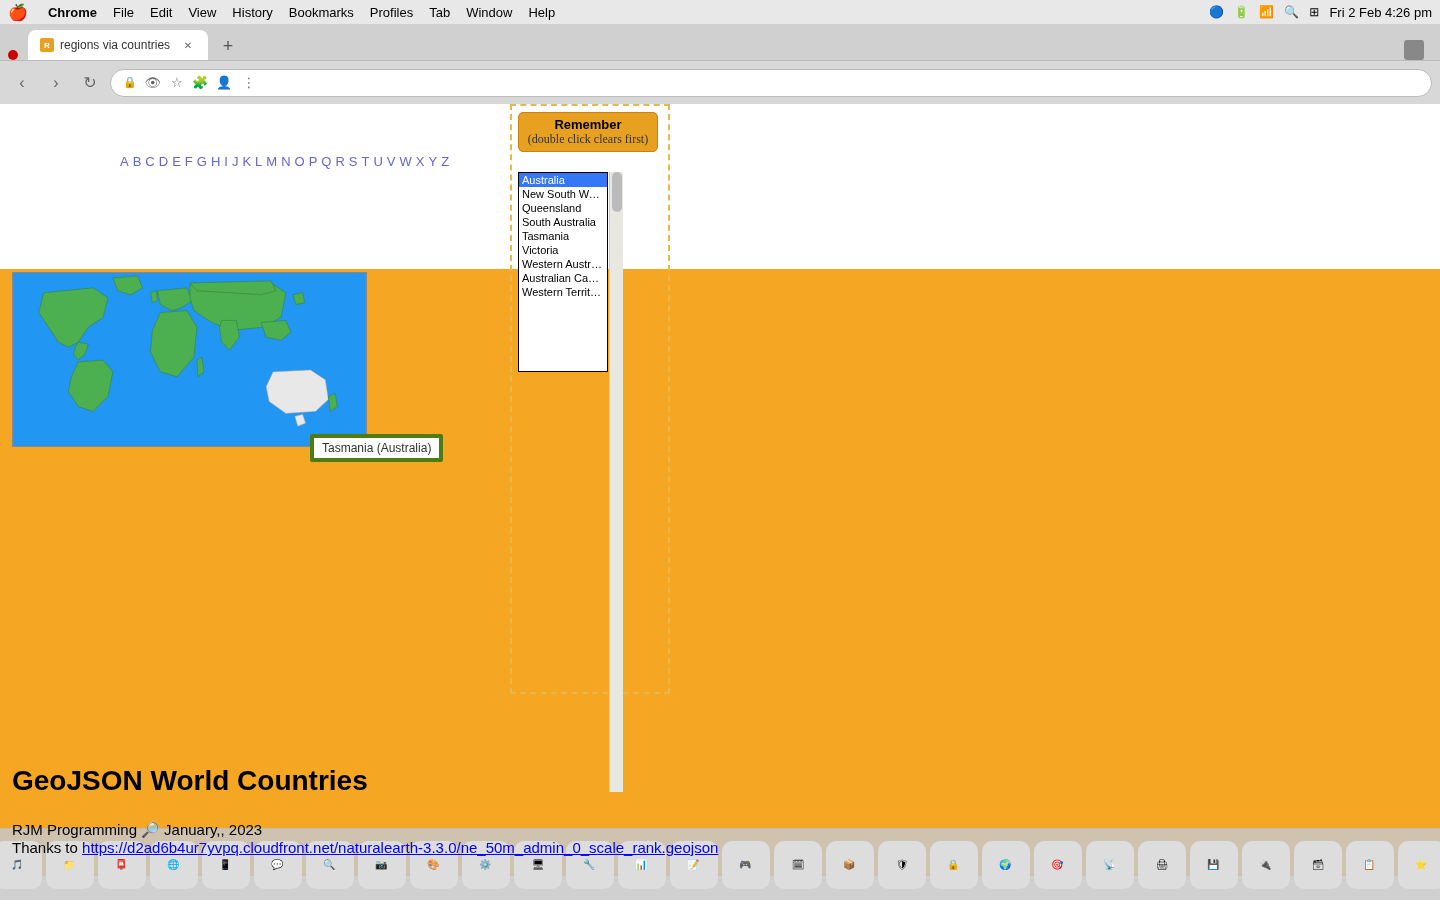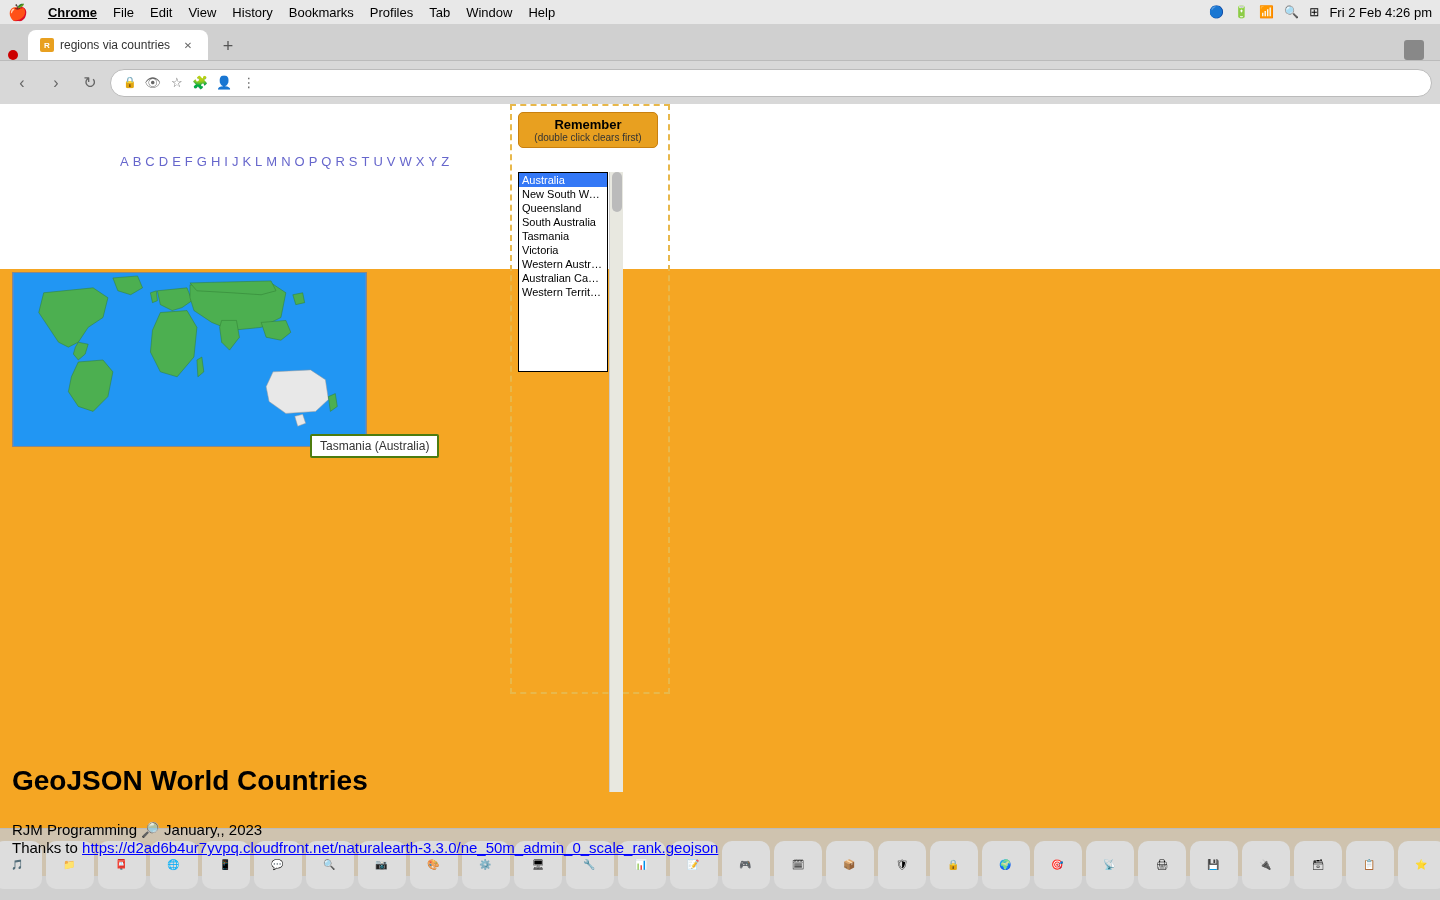--- a/index.html
+++ b/index.html
@@ -25,21 +25,21 @@
       z-index: 100;
     }
     .menu-bar-apple {
       font-size: 16px;
       margin-right: 4px;
     }
     .menu-bar-item {
       font-size: 13px;
       color: #000;
     }
-    .menu-bar-item.bold { font-weight: 600; text-decoration: underline; }
+    .menu-bar-item.bold { font-weight: 600; }
     .menu-bar-right {
       margin-left: auto;
       display: flex;
       align-items: center;
       gap: 10px;
       font-size: 12px;
     }
 
     .browser-nav-btn {
       width: 28px;
@@ -223,22 +223,23 @@
       text-align: center;
       cursor: pointer;
       z-index: 20;
     }
     .remember-btn-title {
       font-size: 13px;
       font-weight: bold;
       color: #000;
     }
     .remember-btn-sub {
-      font-size: 10px;
+      font-size: 12px;
       color: #333;
+      font-family: Liberation Serif, serif;
     }
 
     
     .region-select {
       position: absolute;
       top: 68px;
       left: 518px;
       width: 90px;
       height: 200px;
       background: #fff;
@@ -295,21 +296,21 @@
       width: 100%;
       height: 100%;
     }
 
     
     .map-tooltip {
       position: absolute;
       top: 330px;
       left: 310px;
       background: #fff;
-      border: 2px solid #4d7c0f;
+      border: 4px solid #4d7c0f;
       padding: 3px 8px;
       font-size: 12px;
       color: #333;
       border-radius: 2px;
       z-index: 30;
       white-space: nowrap;
     }
 
     
     .page-footer {

